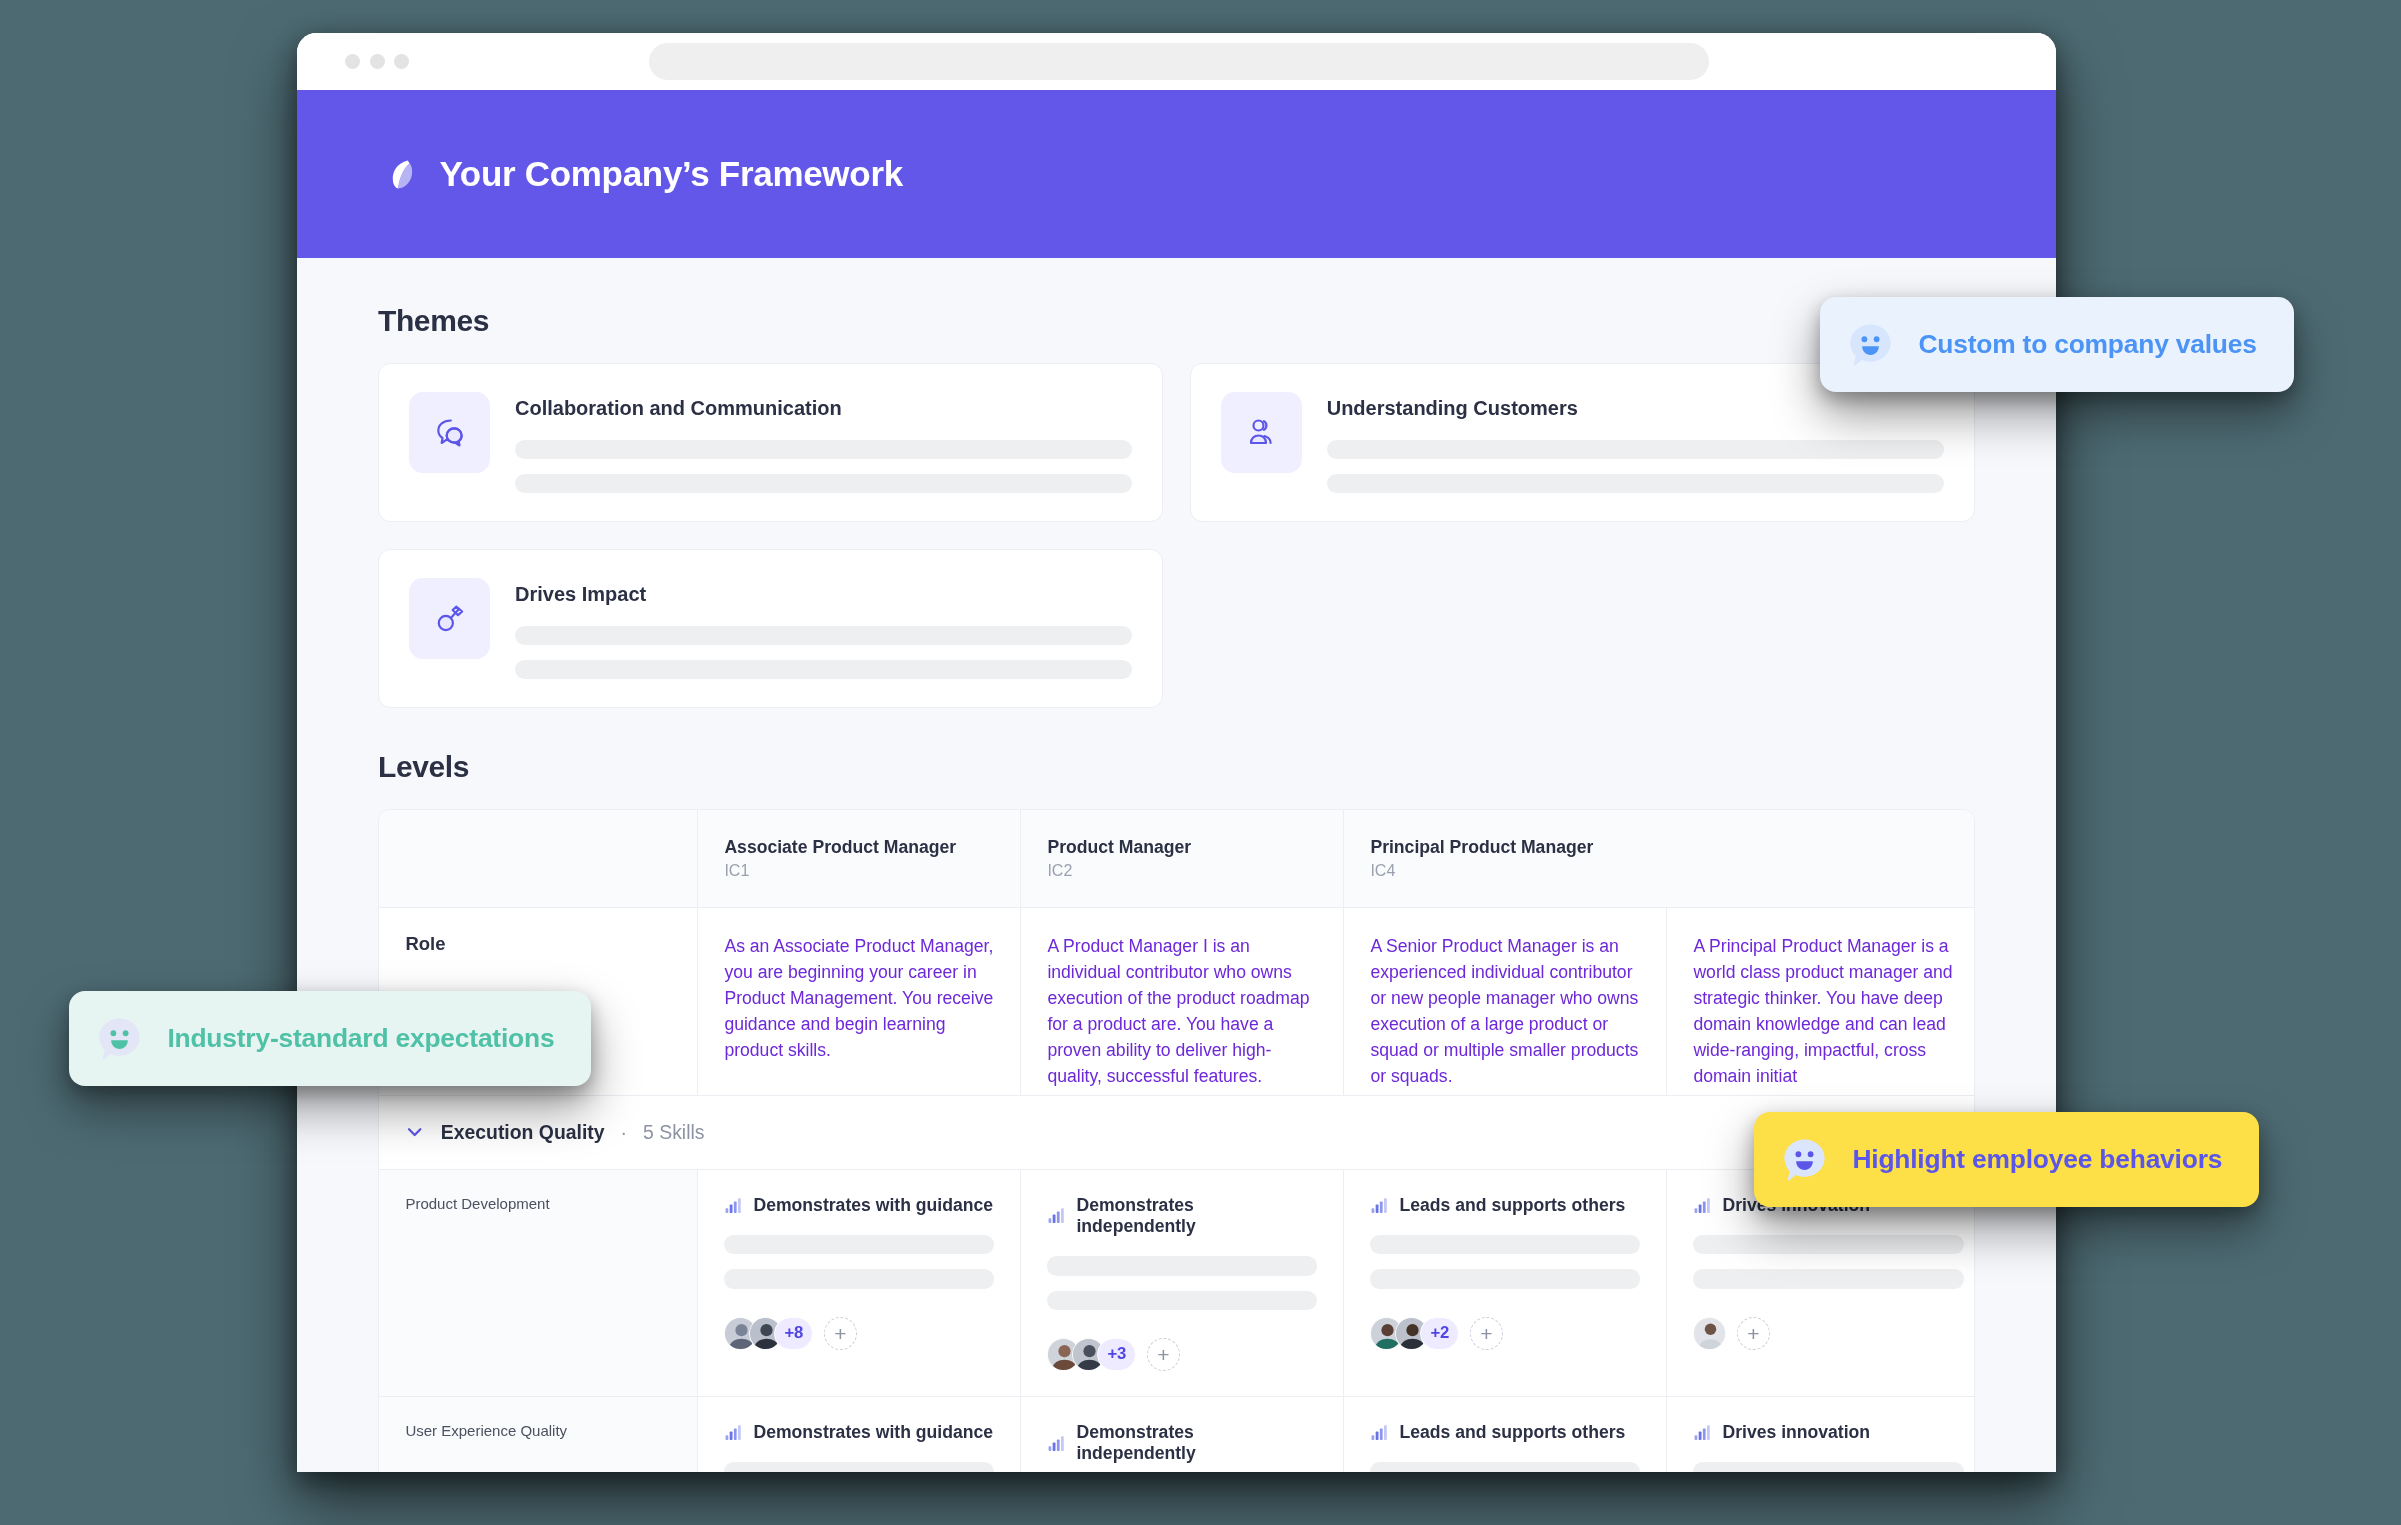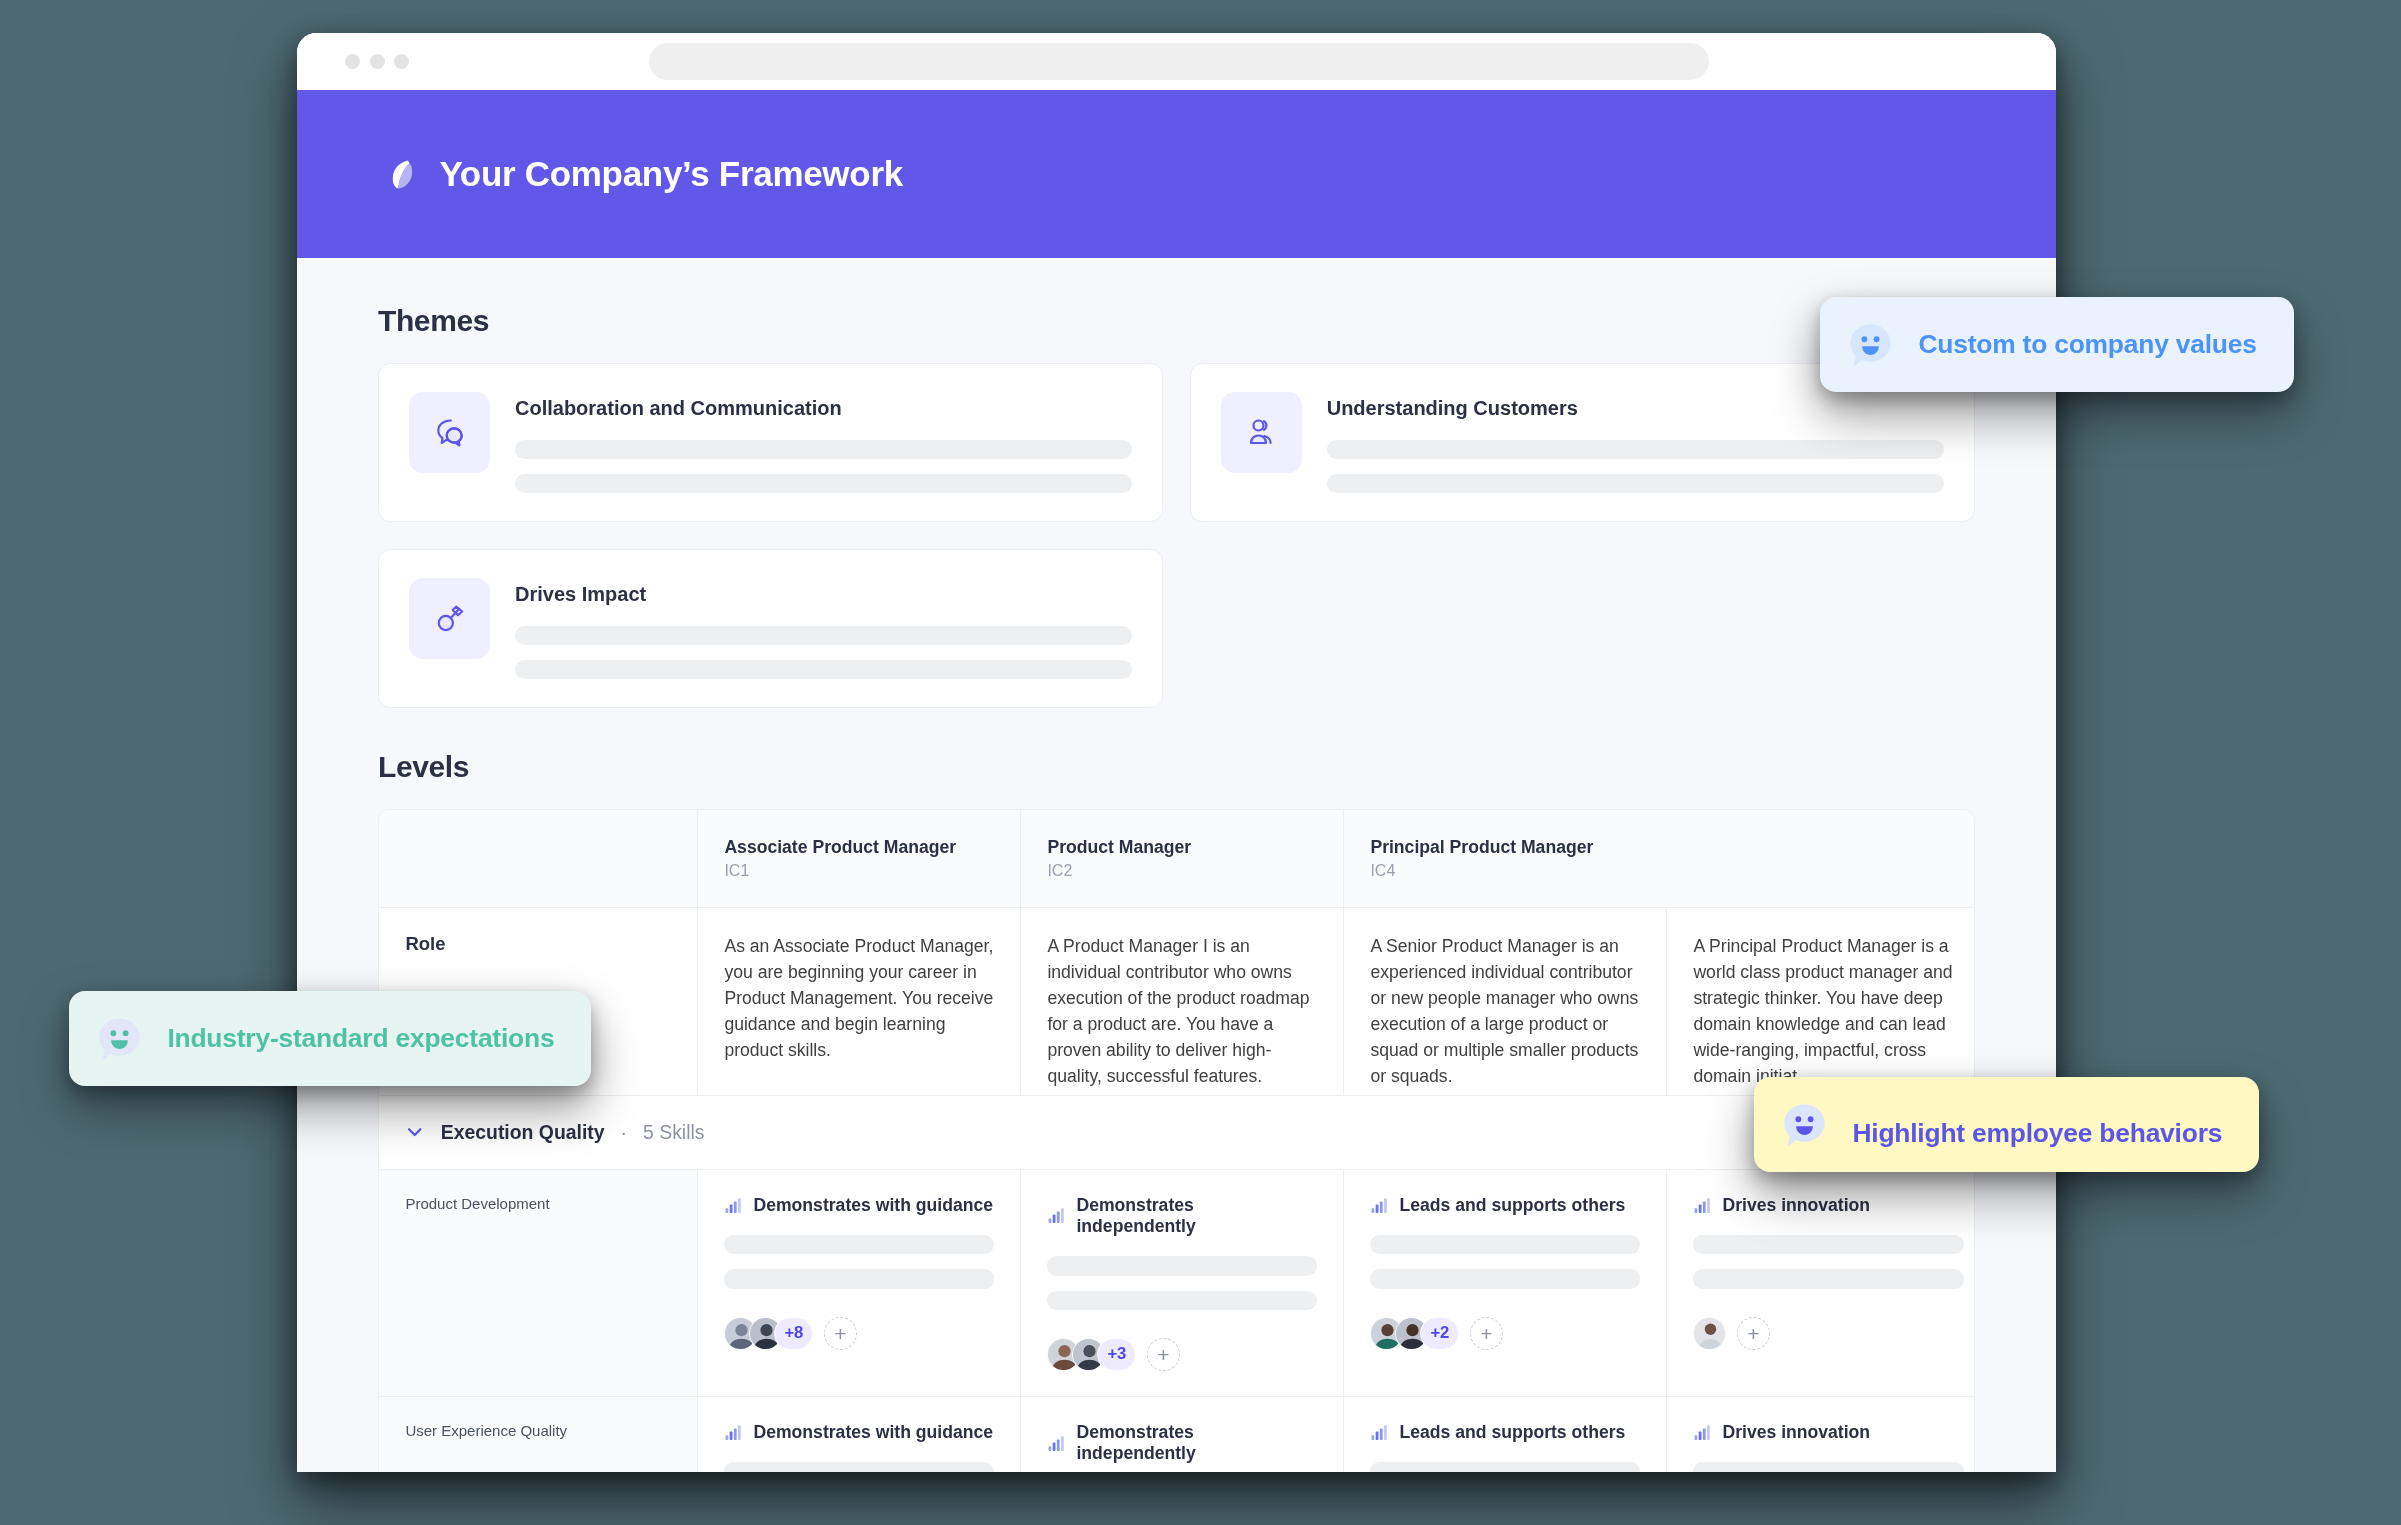--- a/index.html
+++ b/index.html
@@ -126,21 +126,21 @@
   .tcell:last-child { border-right: none; }
   .col-first { flex: 0 0 319px; }
   .col-lvl   { flex: 0 0 323px; }
 
   .head-row { background: #fafbfd; }
   .head-row .tcell { padding-top: 26.4px; padding-bottom: 26.4px; }
   .lvl-name { font-size: 17.6px; font-weight: 700; color: #2b3044; margin-bottom: 4.4px; }
   .lvl-code { font-size: 16px; color: #9aa0ae; }
 
   .role-label { font-size: 18.5px; font-weight: 700; color: #2b3044; }
-  .role-text  { font-size: 17.6px; line-height: 1.48; color: #404040; }
+  .role-text  { font-size: 17.6px; line-height: 1.48; color: #6d28d9; }
   .role-row .tcell { padding-top: 25px; padding-bottom: 25px; height: 187px; overflow: hidden; }
 
   .group-row { background: #ffffff; }
   .group-row .tcell { border-right: none; padding: 25px 26.4px; }
   .group-head { display: flex; align-items: center; gap: 16px; }
   .chev { width: 19.4px; height: 19.4px; flex: 0 0 19.4px; }
   .group-name { font-size: 19.4px; font-weight: 700; color: #2b3044; }
   .group-count { font-size: 19.4px; color: #8d93a3; font-weight: 400; }
 
   .skill-label { font-size: 15px; color: #4b5160; }
@@ -184,21 +184,21 @@
   }
   .callout-icon { width: 49px; height: 49px; flex: 0 0 49px; }
   .callout-text { font-size: 26.4px; font-weight: 700; letter-spacing: -0.2px; }
 
   #callout-values   { left: 1820px; top: 297px;  background: #eaf2fe; }
   #callout-values .callout-text { color: #4b94f5; }
 
   #callout-industry { left: 69px;  top: 991px; background: #e6f4f2; }
   #callout-industry .callout-text { color: #4fc1a6; }
 
-  #callout-behaviors{ left: 1754px; top: 1077px; background: #fef9c3; align-items: flex-end; }
+  #callout-behaviors{ left: 1754px; top: 1112px; background: #fde047; }
   #callout-behaviors .callout-text { color: #5b56e8; }
 </style>
 </head>
 <body>
 
 <div id="stage">
 
   <div class="browser">
 
     <div class="chrome-bar">

